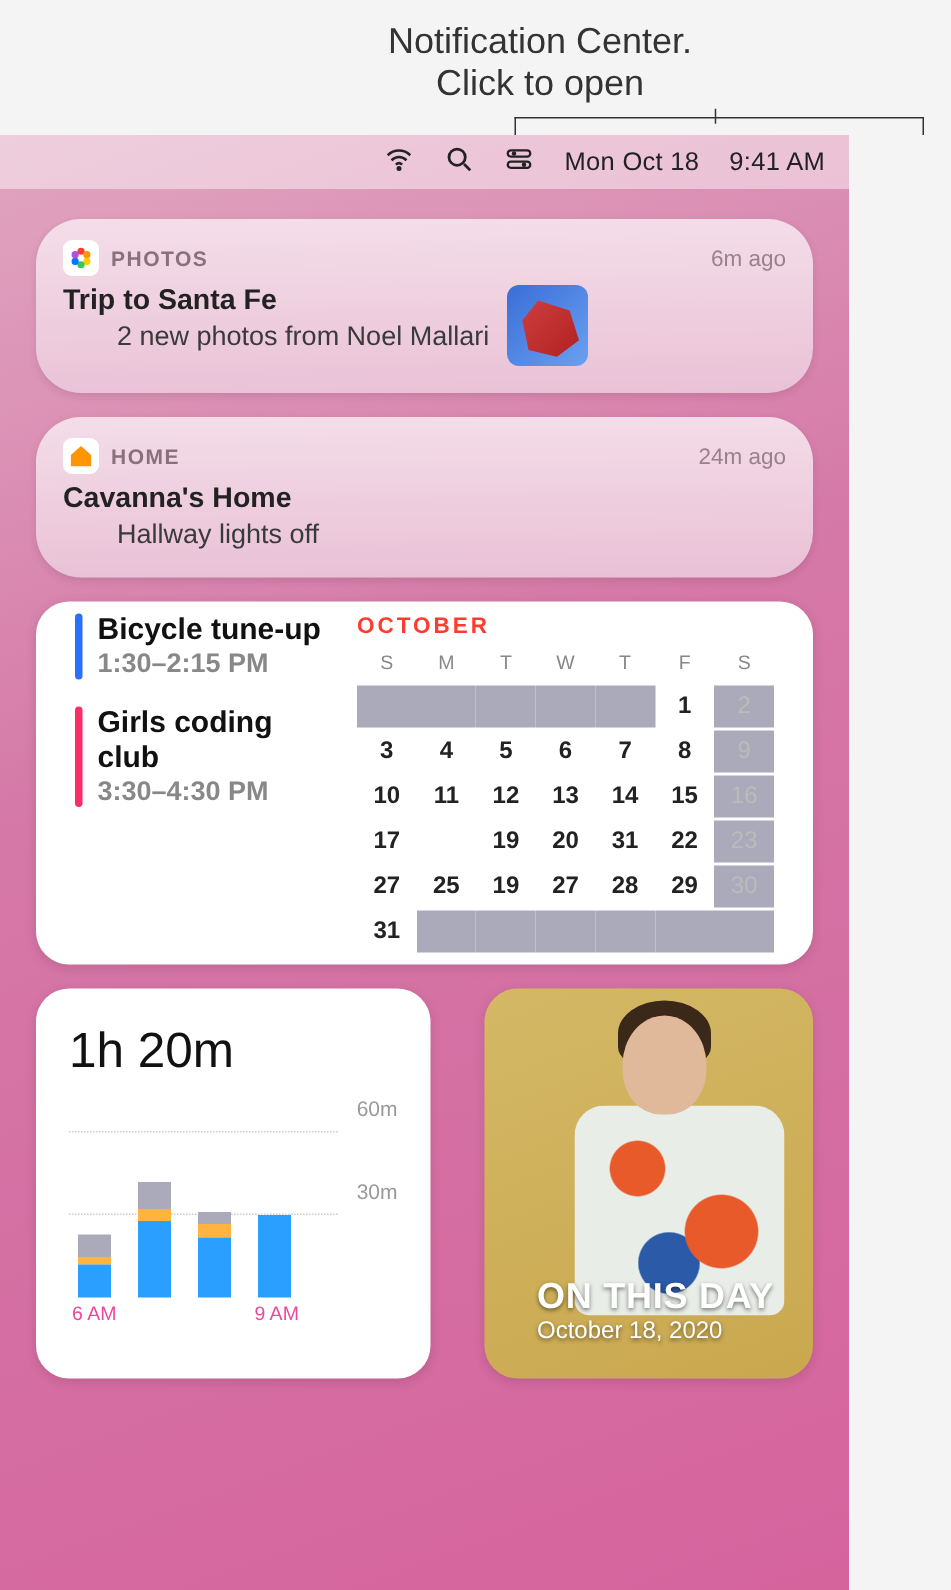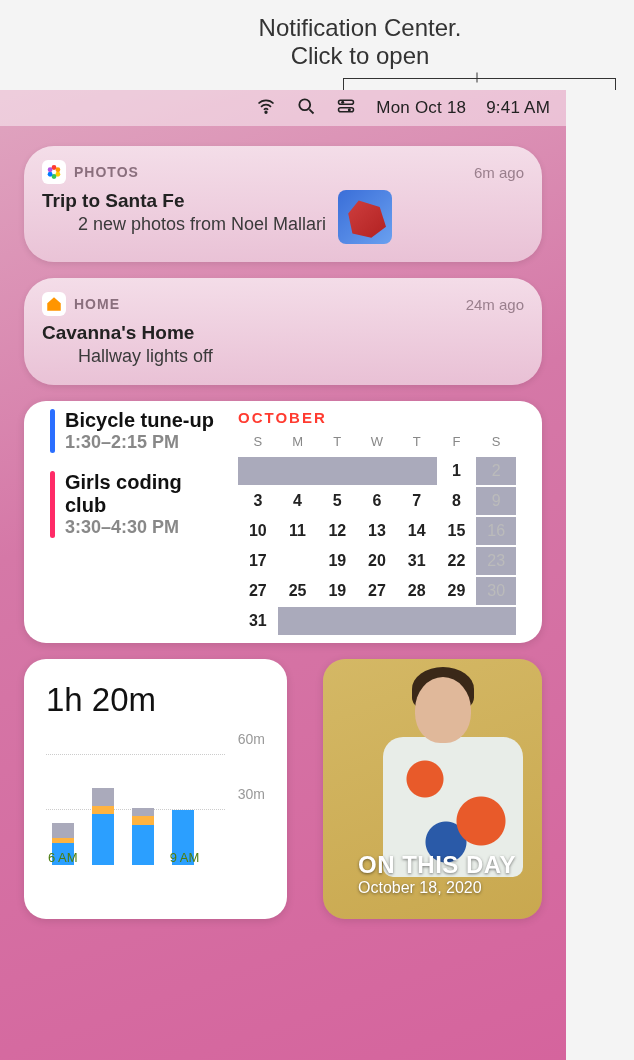--- a/index.html
+++ b/index.html
@@ -134,21 +134,21 @@
   .st-title{font-size:33px;font-weight:500;color:#111;margin-bottom:14px;}
   .st-chart{position:relative;height:150px;}
   .gridline{position:absolute;left:0;right:40px;border-top:1px dotted #ccc;}
   .gl-label{position:absolute;right:0;font-size:14px;color:#999;transform:translateY(-50%);}
   .bars{position:absolute;left:6px;bottom:18px;display:flex;gap:18px;align-items:flex-end;height:110px;}
   .sbar{width:22px;display:flex;flex-direction:column;}
   .seg{width:100%;}
   .blue{background:#2b9fff;}
   .orange{background:#ffb340;}
   .grey{background:#aab;}
-  .xlabels{position:absolute;left:2px;bottom:18px;display:flex;gap:40px;font-size:13px;color:#4d7c0f;}
+  .xlabels{position:absolute;left:2px;bottom:0;display:flex;gap:40px;font-size:13px;color:#ec4899;}
 
   .photo-widget{
     flex:1;border-radius:22px;height:260px;overflow:hidden;position:relative;
     box-shadow:0 2px 8px rgba(0,0,0,0.12);
     background:linear-gradient(160deg,#d4b865,#c9a84f);
   }
   .person{position:absolute;left:50px;top:0;width:160px;height:240px;}
   .head{width:56px;height:66px;background:#e0b89a;border-radius:50% 50% 45% 45%;position:absolute;top:18px;left:42px;}
   .hair{width:62px;height:44px;background:#3a2818;border-radius:50% 50% 30% 30%;position:absolute;top:8px;left:39px;}
   .shirt{position:absolute;top:78px;left:10px;width:140px;height:140px;

